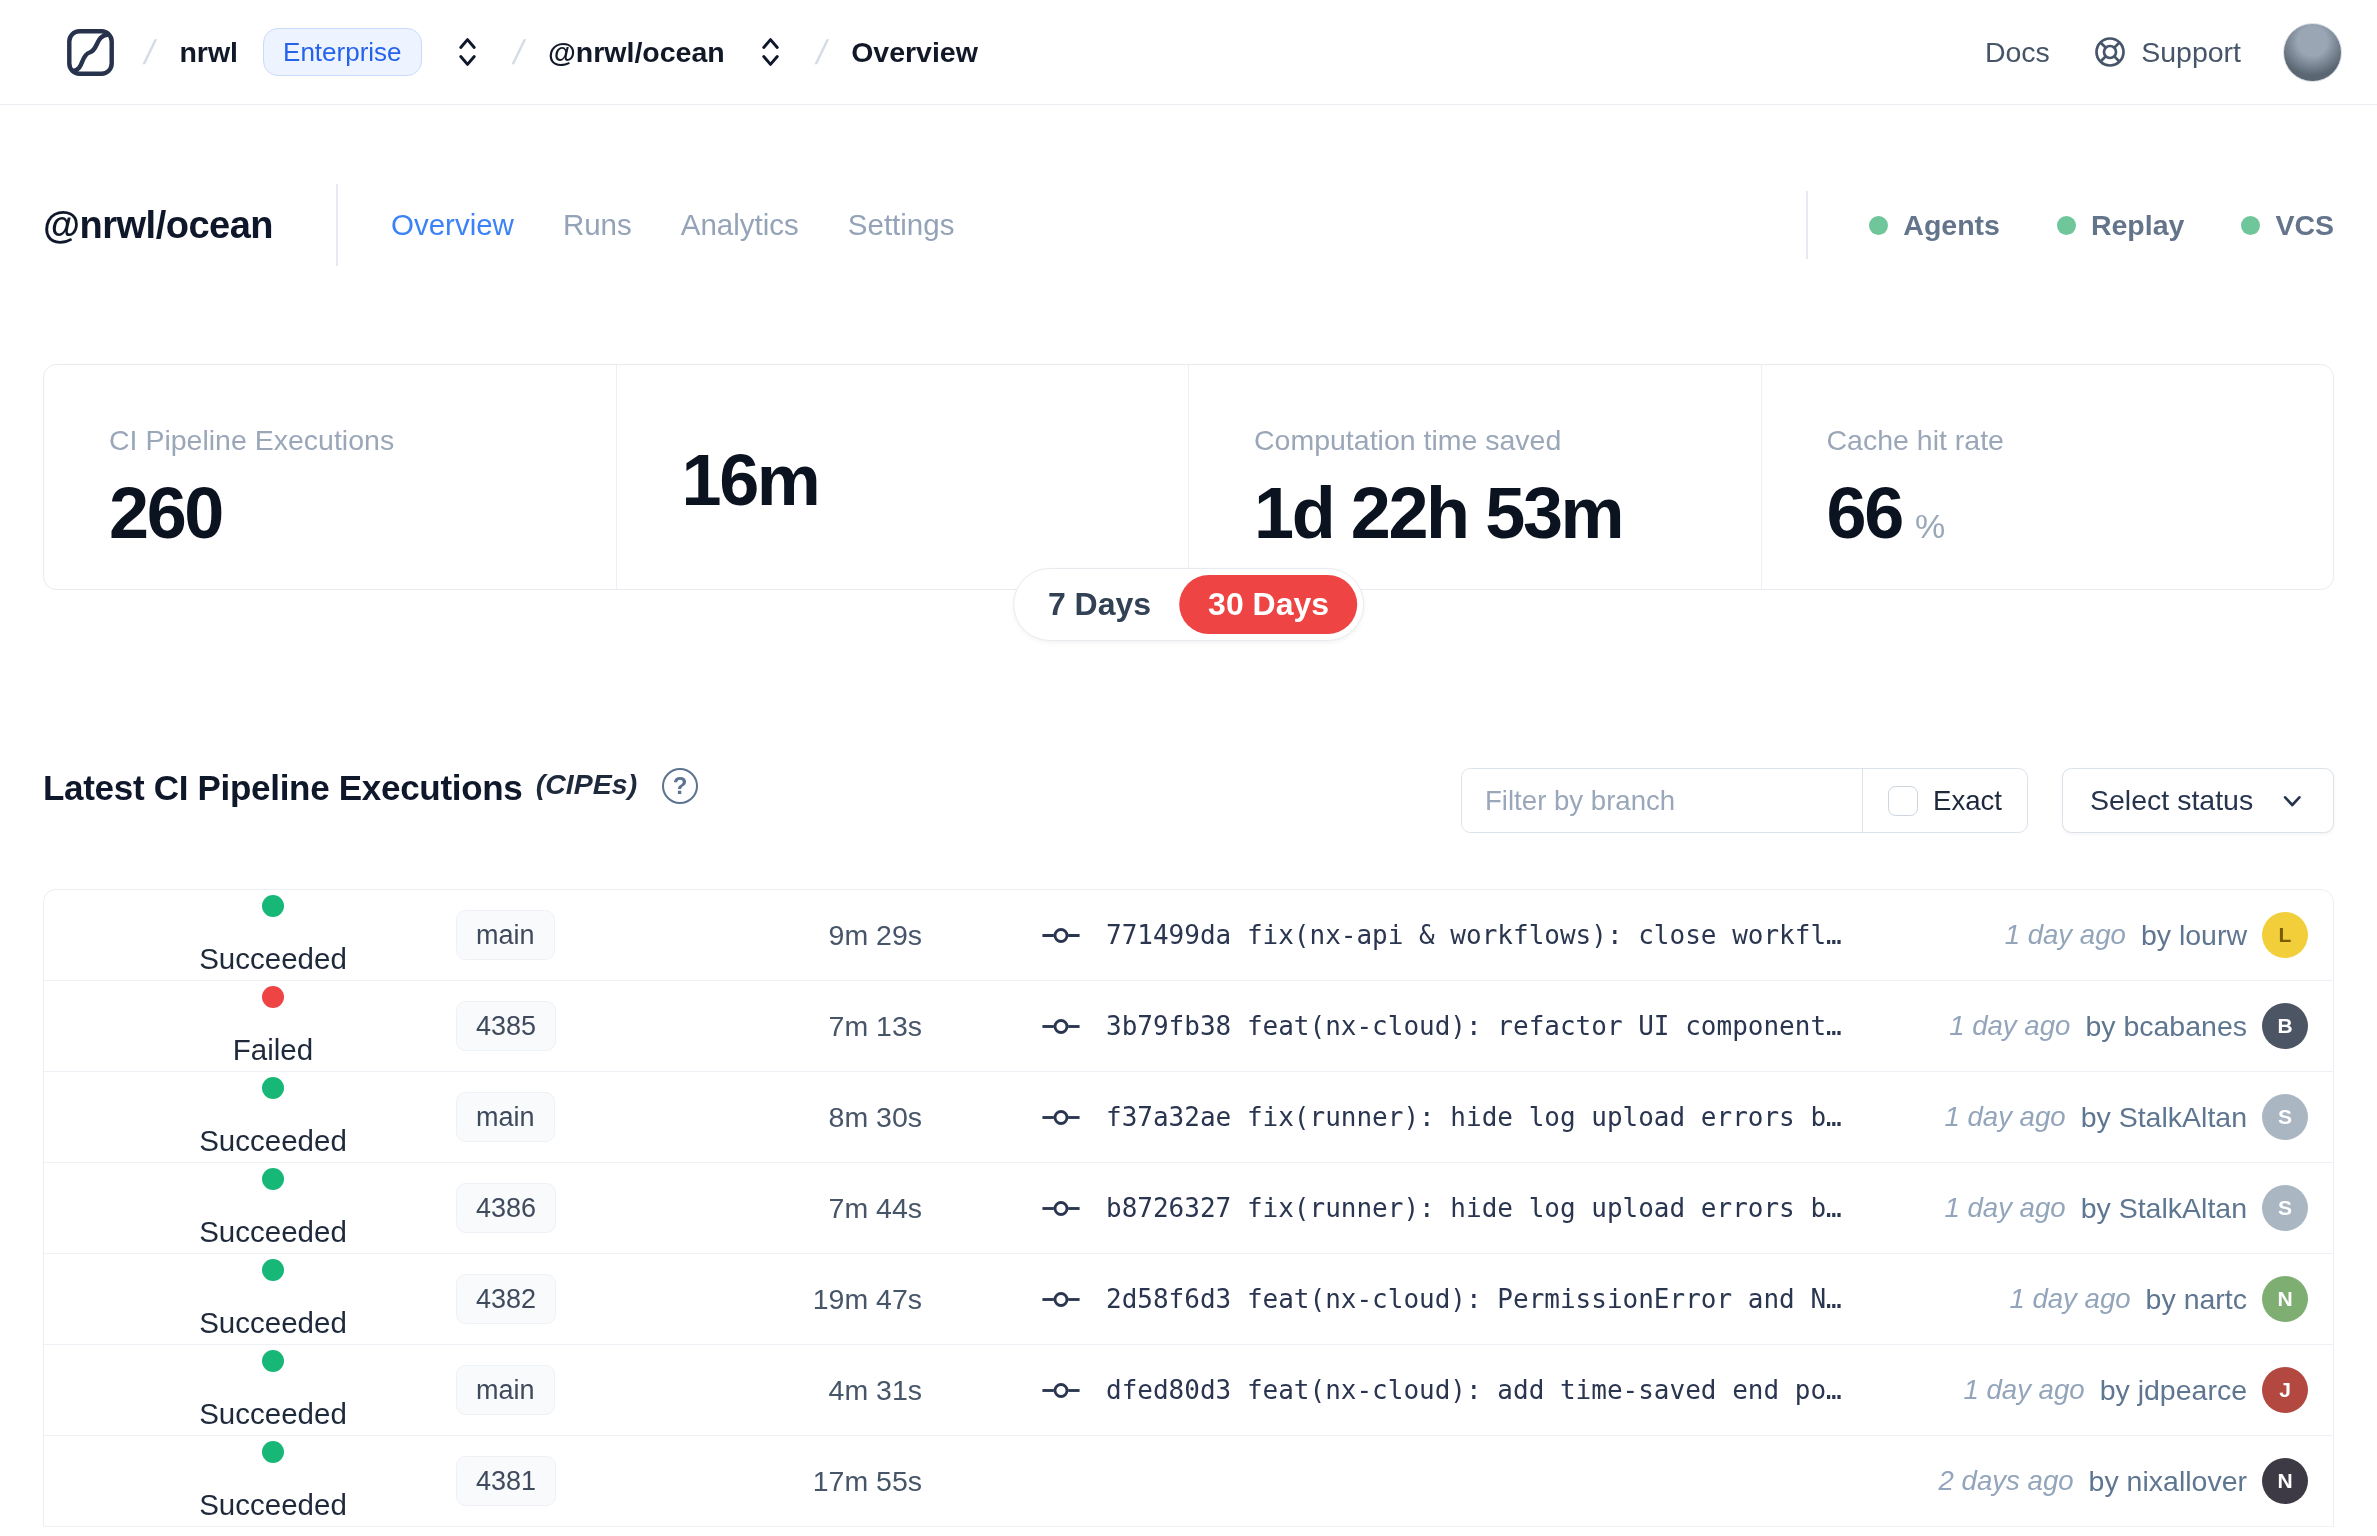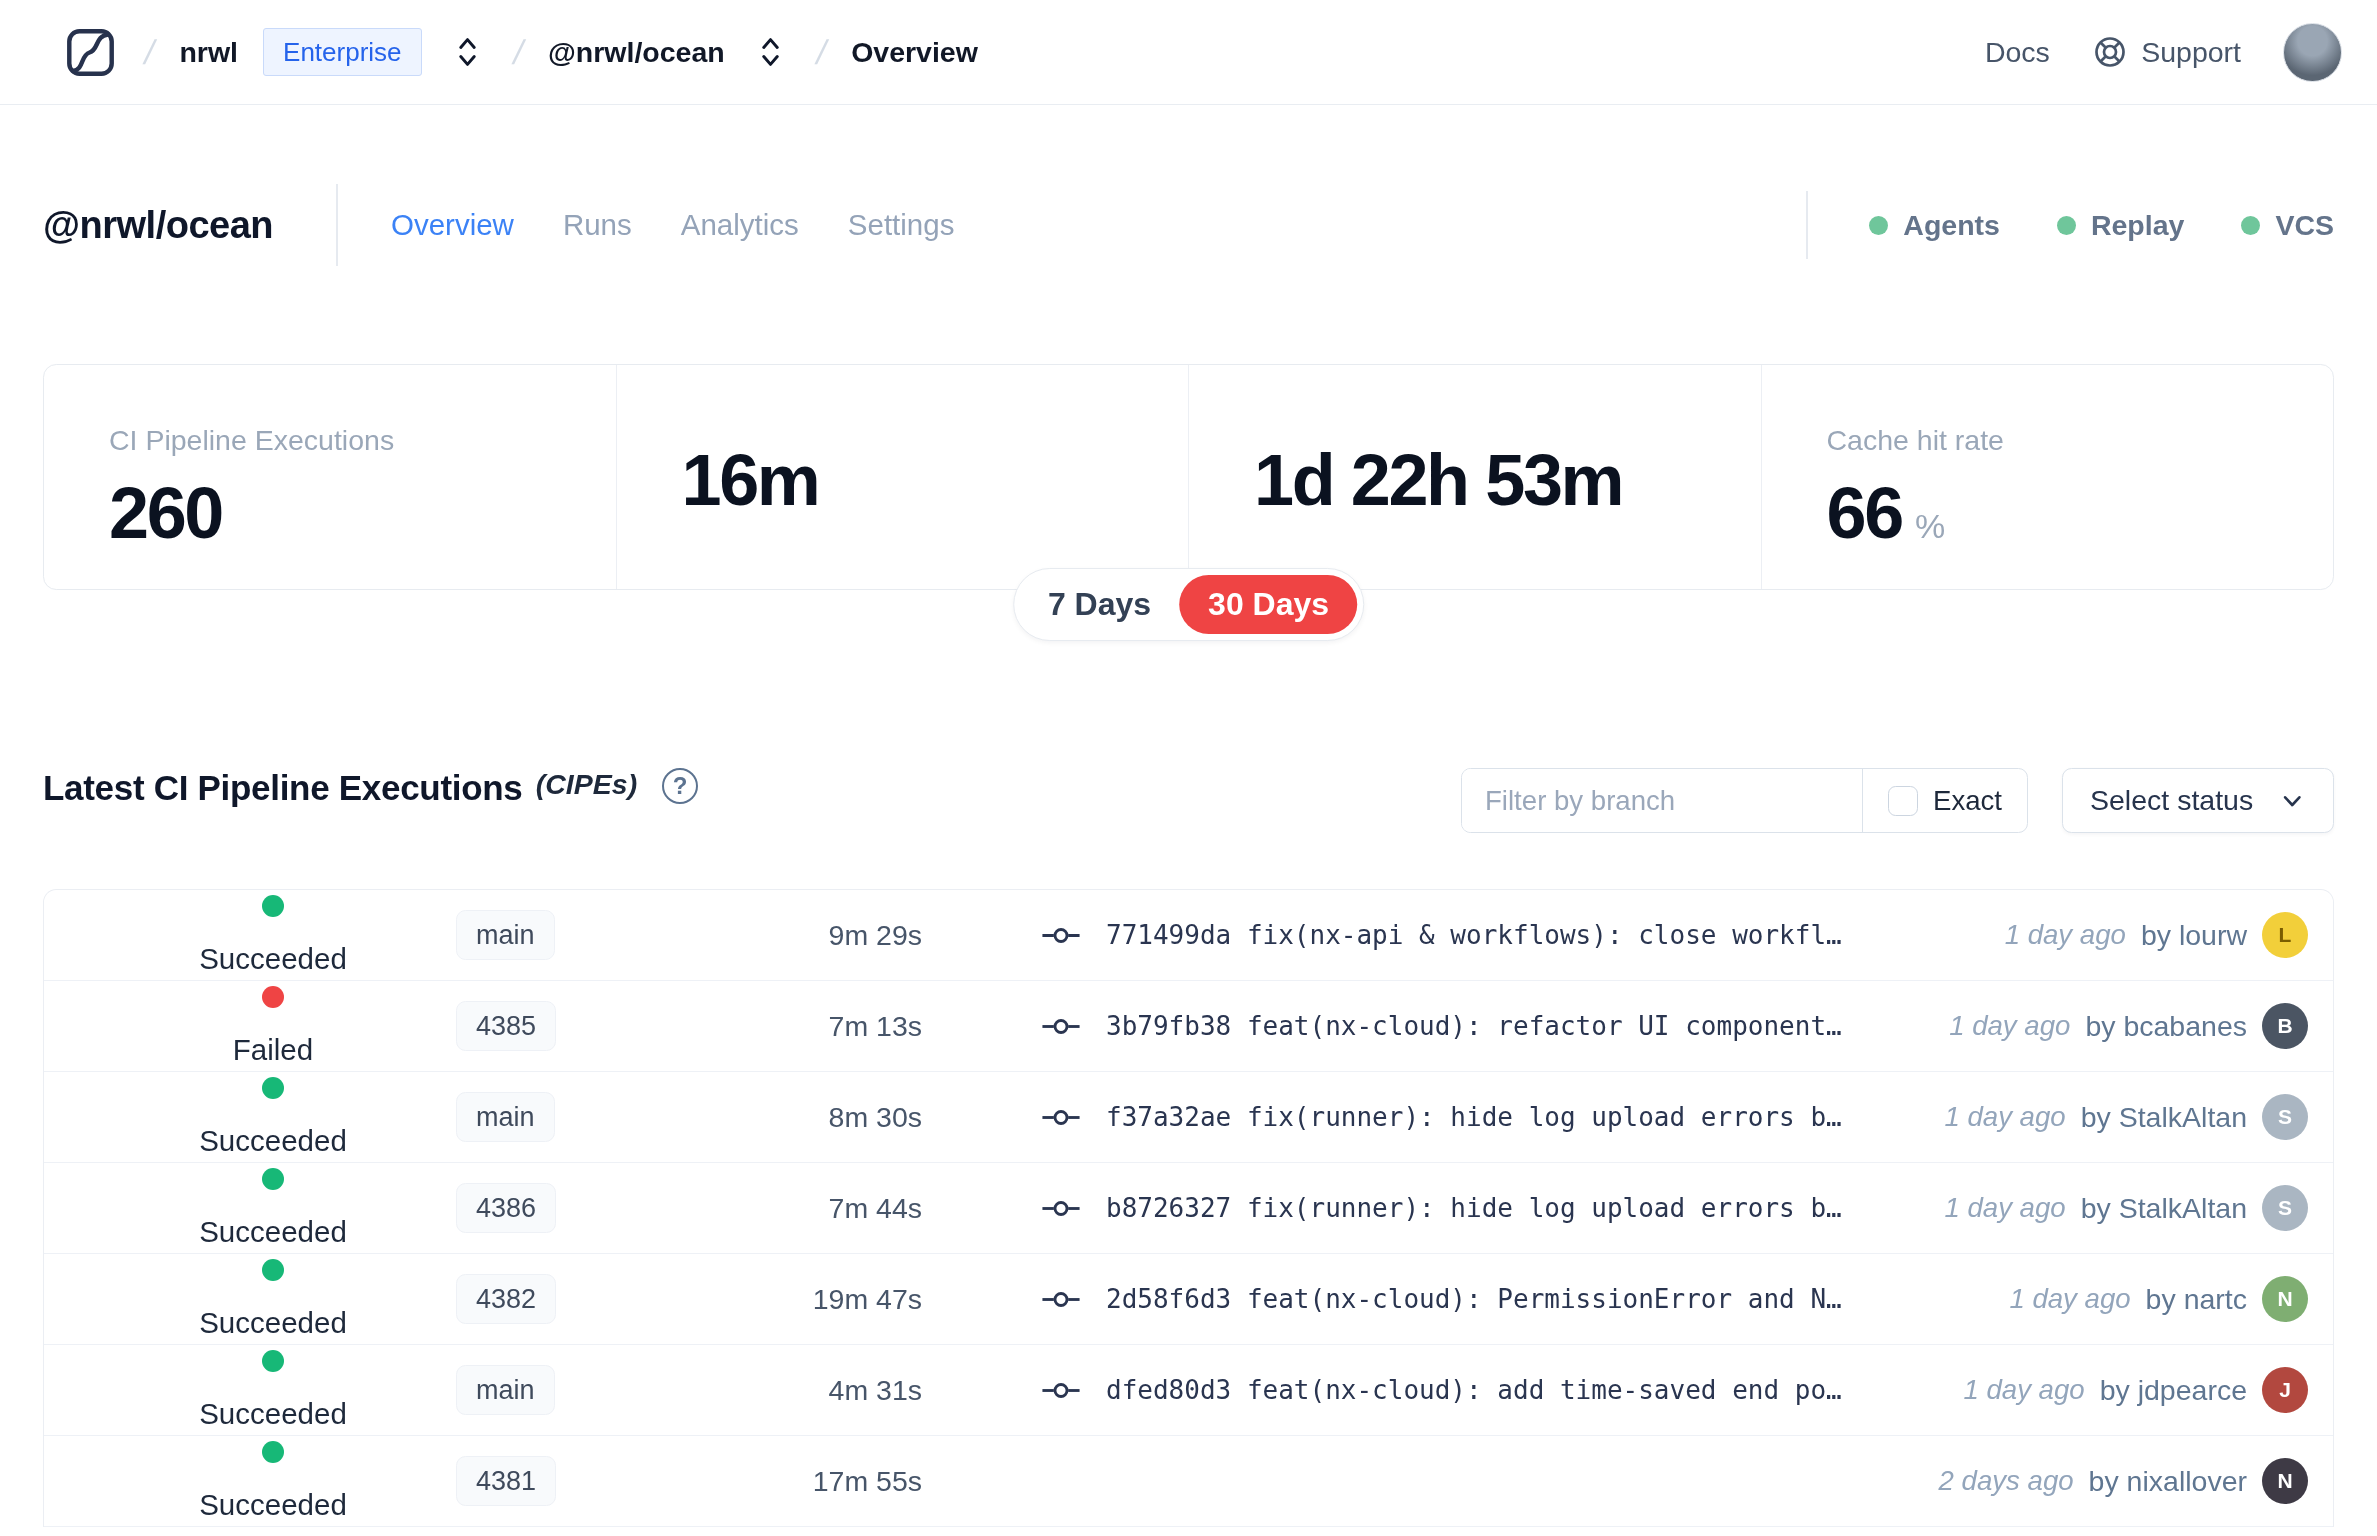--- a/index.html
+++ b/index.html
@@ -7,21 +7,21 @@
     font-family:"Liberation Sans", sans-serif; color:#0f172a; }
 
   
   .topbar { position:absolute; top:0; left:0; width:2378px; height:105px;
     display:flex; align-items:center; justify-content:space-between;
     padding:0 36px 0 61px; border-bottom:1.9px solid #e9edf2; background:#fff; }
   .tb-left { display:flex; align-items:center; gap:25px; }
   .tb-sep { color:#d5dce5; font-size:34px; font-weight:300; transform:skewX(-12deg); }
   .tb-name { font-size:28.5px; font-weight:700; color:#111827; }
   .ent-badge { font-size:26px; font-weight:500; color:#2563eb; background:#eef4ff;
-    border:1.9px solid #c9dafa; border-radius:3px; padding:7.6px 19px; }
+    border:1.9px solid #c9dafa; border-radius:15px; padding:7.6px 19px; }
   .switcher { display:flex; align-items:center; justify-content:center; width:42px; height:53px;
     border-radius:7.6px; cursor:pointer; }
   .tb-right { display:flex; align-items:center; gap:42px; }
   .tb-link { font-size:28.5px; font-weight:500; color:#475569; cursor:pointer; }
   .support { display:flex; align-items:center; gap:13.3px; }
   .avatar-top { width:59px; height:59px; border-radius:50%;
     background:radial-gradient(circle at 50% 30%, #9aa6b4 0 30%, #5b6673 70%); border:1px solid #d9dee5; }
 
   
   .page-header { position:absolute; top:181px; left:43px; right:43px; height:88px;
@@ -189,20 +189,21 @@
     <div class="card-value">
         <span>260</span>
       </div>
   </div>
   <div class="card">
     <div class="card-value">
         <span>16m</span>
       </div>
   </div>
   <div class="card">
+    <div class="card-label">Computation time saved</div>
     <div class="card-value">
         <span>1d 22h 53m</span>
       </div>
   </div>
   <div class="card">
     <div class="card-label">Cache hit rate</div>
     <div class="card-value">
       <span>66</span>
       <span class="card-unit">%</span>
     </div>

